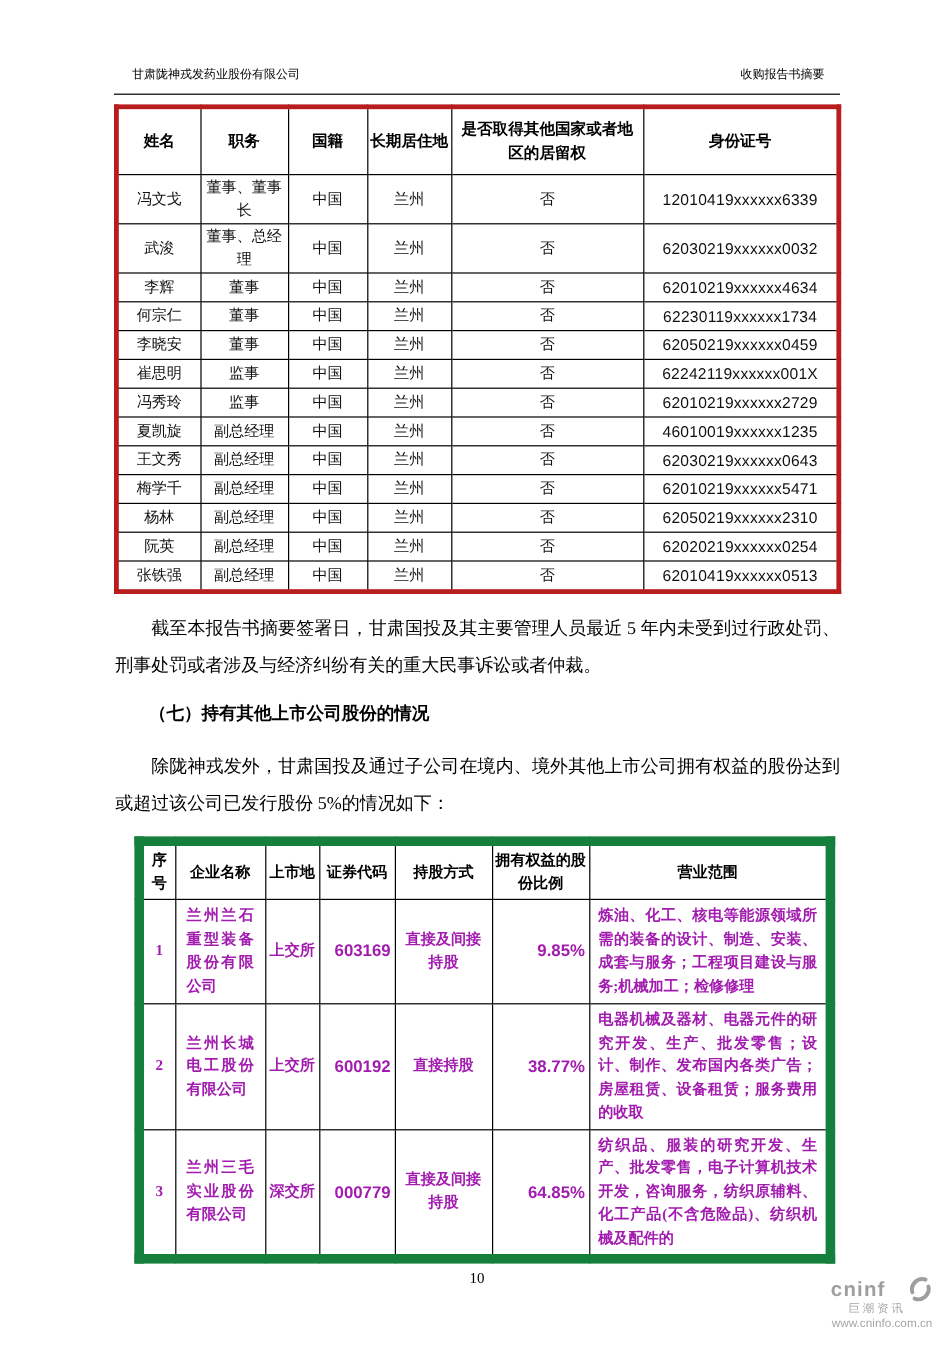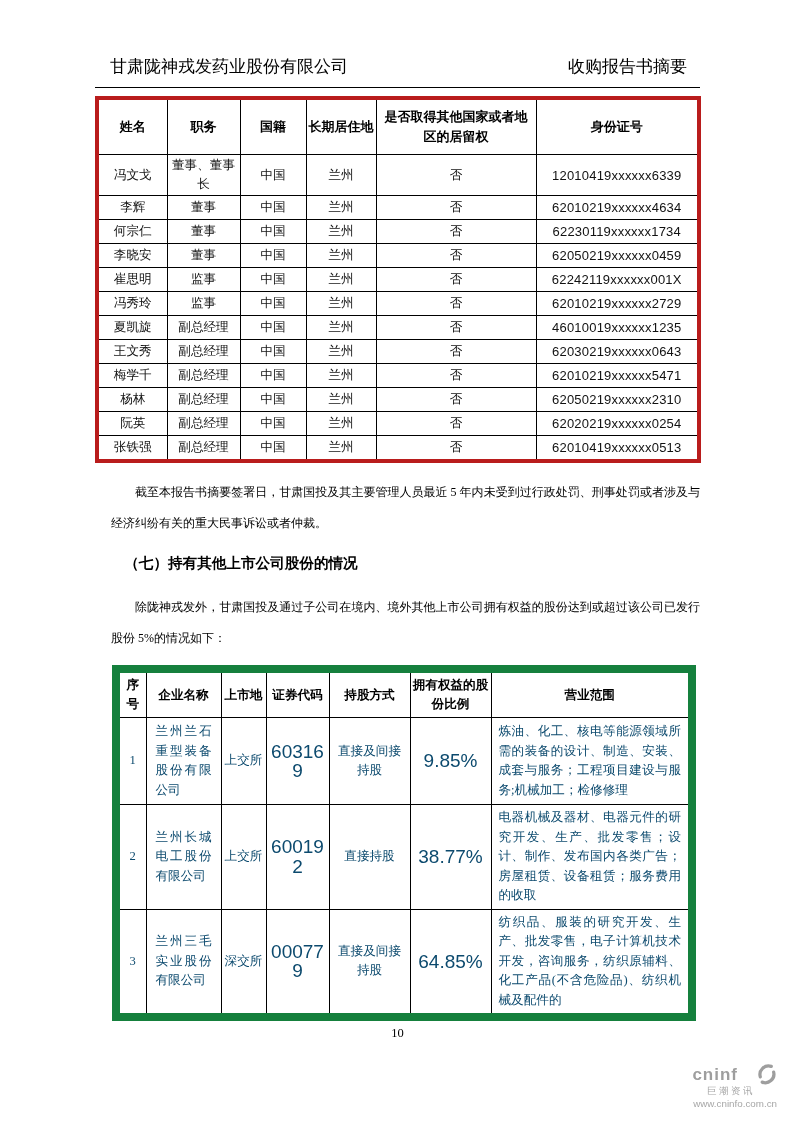--- a/index.html
+++ b/index.html
@@ -5,53 +5,53 @@
   html,body{margin:0;padding:0;}
   body{
     width:793px;height:1122px;background:#ffffff;color:#000;
     font-family:"Liberation Serif", serif;position:relative;overflow:hidden;
   }
   .content{position:absolute;left:95px;top:55px;width:605px;}
 
   
   .page-header{
     display:flex;justify-content:space-between;align-items:flex-end;
-    font-size:17px;padding:0 13px 9px 15px;border-bottom:1.5px solid #000;
+    font-size:10px;padding:0 13px 9px 15px;border-bottom:1.5px solid #000;
   }
 
   
   table{border-collapse:collapse;table-layout:fixed;}
   th,td{border:1px solid #000;text-align:center;vertical-align:middle;word-break:break-all;}
   th{font-weight:bold;}
 
   
   #t1{width:602px;margin-top:8px;border:4px solid #b91c1c;}
   #t1 th{font-size:13px;line-height:20px;padding:7px 2px;}
   #t1 td{font-size:12.6px;line-height:19px;padding:1px 2px;height:21px;color:#111;}
   #t1 td:last-child{font-family:"Liberation Sans", sans-serif;font-size:13px;letter-spacing:0.2px;}
   #t1 col.c0{width:70px}#t1 col.c1{width:73px}#t1 col.c2{width:66px}
   #t1 col.c3{width:70px}#t1 col.c4{width:160px}#t1 col.c5{width:163px}
 
   
   .para{
-    margin:14px 0 0 16px;font-size:12px;line-height:31px;
+    margin:14px 0 0 1px;font-size:15px;line-height:31px;
     text-indent:2em;text-align:justify;
   }
   .section-heading{
     margin:9px 0 0 0;padding-left:2em;font-size:14.6px;font-weight:bold;line-height:30px;
   }
 
   
   #t2{width:576px;margin:11px 0 0 17px;border:8px solid #15803d;}
   #t2 th{font-size:12.6px;line-height:19px;padding:3px 2px;}
-  #t2 td{font-size:12.6px;line-height:19.5px;padding:3px 3px;color:#0c4a6e;}
+  #t2 td{font-size:12.6px;line-height:19.5px;padding:3px 3px;color:#a21caf;font-weight:bold;}
   #t2 col.c0{width:30px}#t2 col.c1{width:75px}#t2 col.c2{width:45px}
   #t2 col.c3{width:63px}#t2 col.c4{width:81px}#t2 col.c5{width:81px}#t2 col.c6{width:201px}
   #t2 td:nth-child(2){text-align:justify;text-justify:inter-character;padding:4px 9px;}
-  #t2 td:nth-child(4),#t2 td:nth-child(6){font-family:"Liberation Sans", sans-serif;font-size:19px;}
+  #t2 td:nth-child(4),#t2 td:nth-child(6){font-family:"Liberation Sans", sans-serif;font-size:14px;text-align:right;}
   #t2 td:nth-child(7){text-align:justify;text-justify:inter-character;padding:3px 7px;}
 
   .page-number{width:605px;text-align:center;font-size:12.5px;margin-top:5px;}
 
   
   .logo{position:absolute;right:16px;bottom:13px;text-align:right;color:#a6a6a6;
         font-family:"Liberation Sans", sans-serif;line-height:1.15;}
   .logo-row{display:flex;align-items:center;justify-content:flex-end;gap:18px;
             font-weight:bold;font-size:17px;letter-spacing:1px;color:#9e9e9e;}
   .logo-cn{font-size:9.5px;letter-spacing:2.5px;font-family:"Liberation Serif", serif;margin:1px 22px 0 0;}
@@ -87,20 +87,28 @@
         </tr>
       </thead>
     <tbody>
         <tr>
           <td>冯文戈</td>
           <td>董事、董事长</td>
           <td>中国</td>
           <td>兰州</td>
           <td>否</td>
           <td>12010419xxxxxx6339</td>
+        </tr>
+        <tr>
+          <td>武浚</td>
+          <td>董事、总经理</td>
+          <td>中国</td>
+          <td>兰州</td>
+          <td>否</td>
+          <td>62030219xxxxxx0032</td>
         </tr>
         <tr>
           <td>李辉</td>
           <td>董事</td>
           <td>中国</td>
           <td>兰州</td>
           <td>否</td>
           <td>62010219xxxxxx4634</td>
         </tr>
         <tr>

